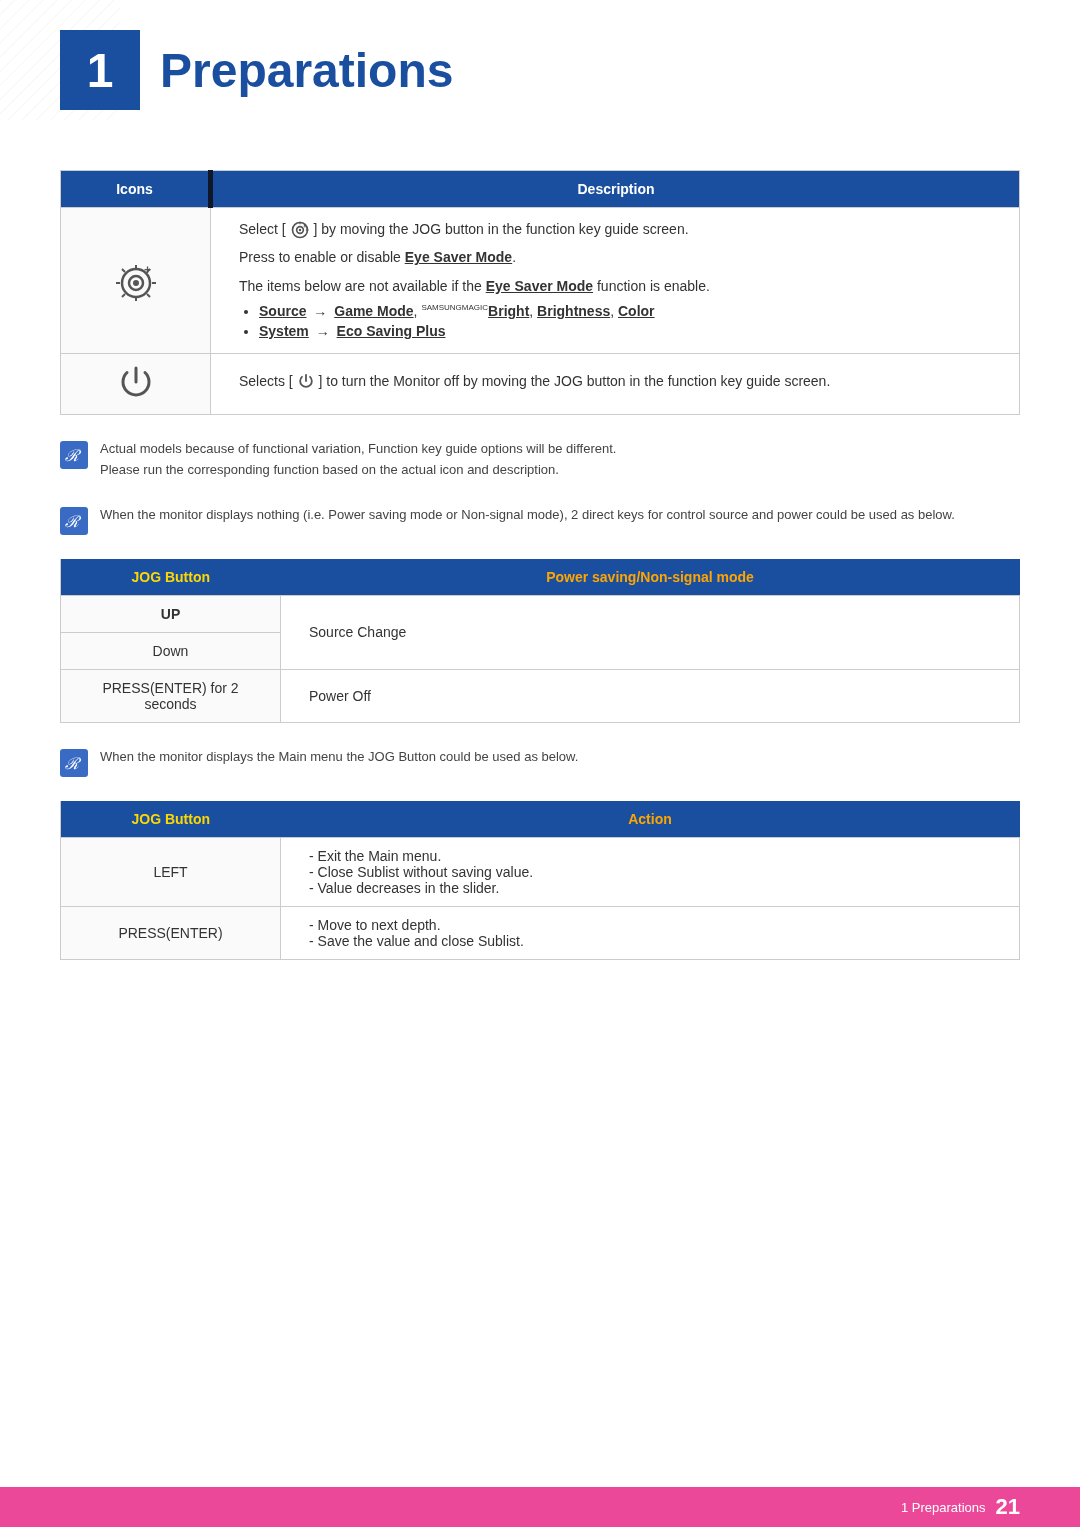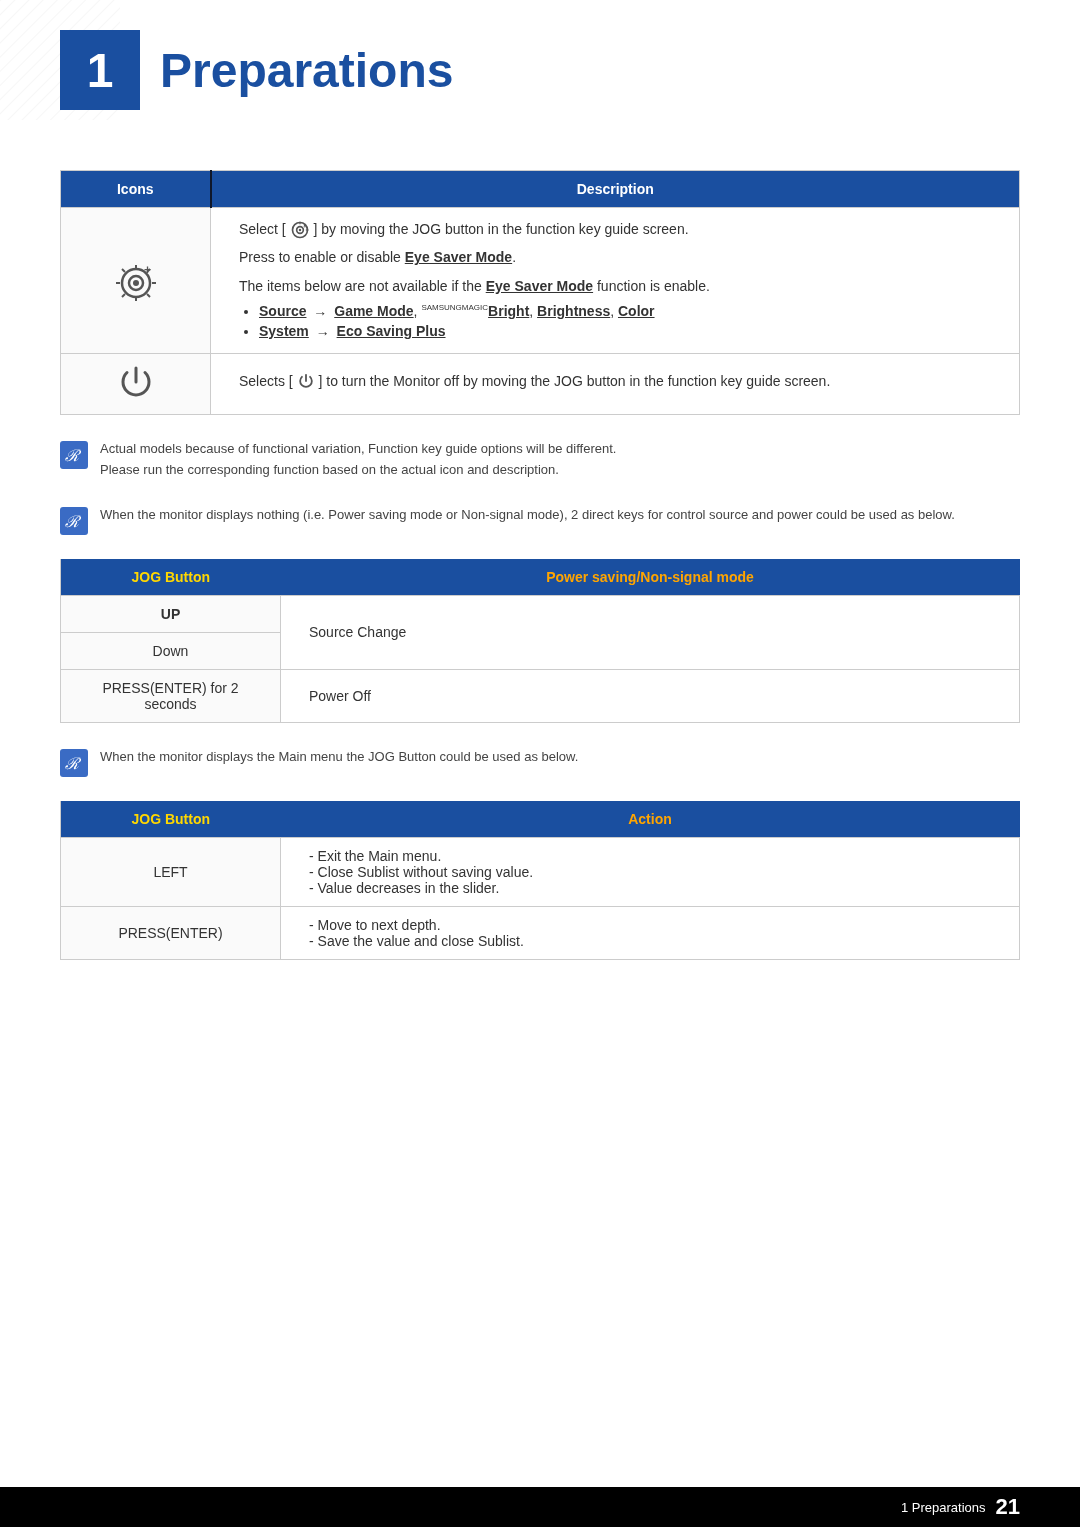--- a/index.html
+++ b/index.html
@@ -150,21 +150,21 @@
       color: #444;
       line-height: 1.6;
     }
 
     
     .footer {
       position: absolute;
       bottom: 0;
       left: 0;
       right: 0;
-      background: #000000;
+      background: #ec4899;
       color: white;
       height: 40px;
       display: flex;
       align-items: center;
       justify-content: flex-end;
       padding-right: 60px;
       font-size: 13px;
     }
     .footer-text {
       color: white;
@@ -189,21 +189,21 @@
     .table-header-row th {
       border: 1px solid #ccc;
     }
 
     
     .first-table td:first-child {
       text-align: center;
       background: #fafafa;
     }
     .first-table th:first-child {
-      border-right: 2px solid #0f172a;
+      border-right: 5px solid #0f172a;
     }
 
     
     .jog-table td {
       font-size: 14px;
     }
     .jog-table td:first-child {
       text-align: center;
       background: #fafafa;
       font-weight: normal;

